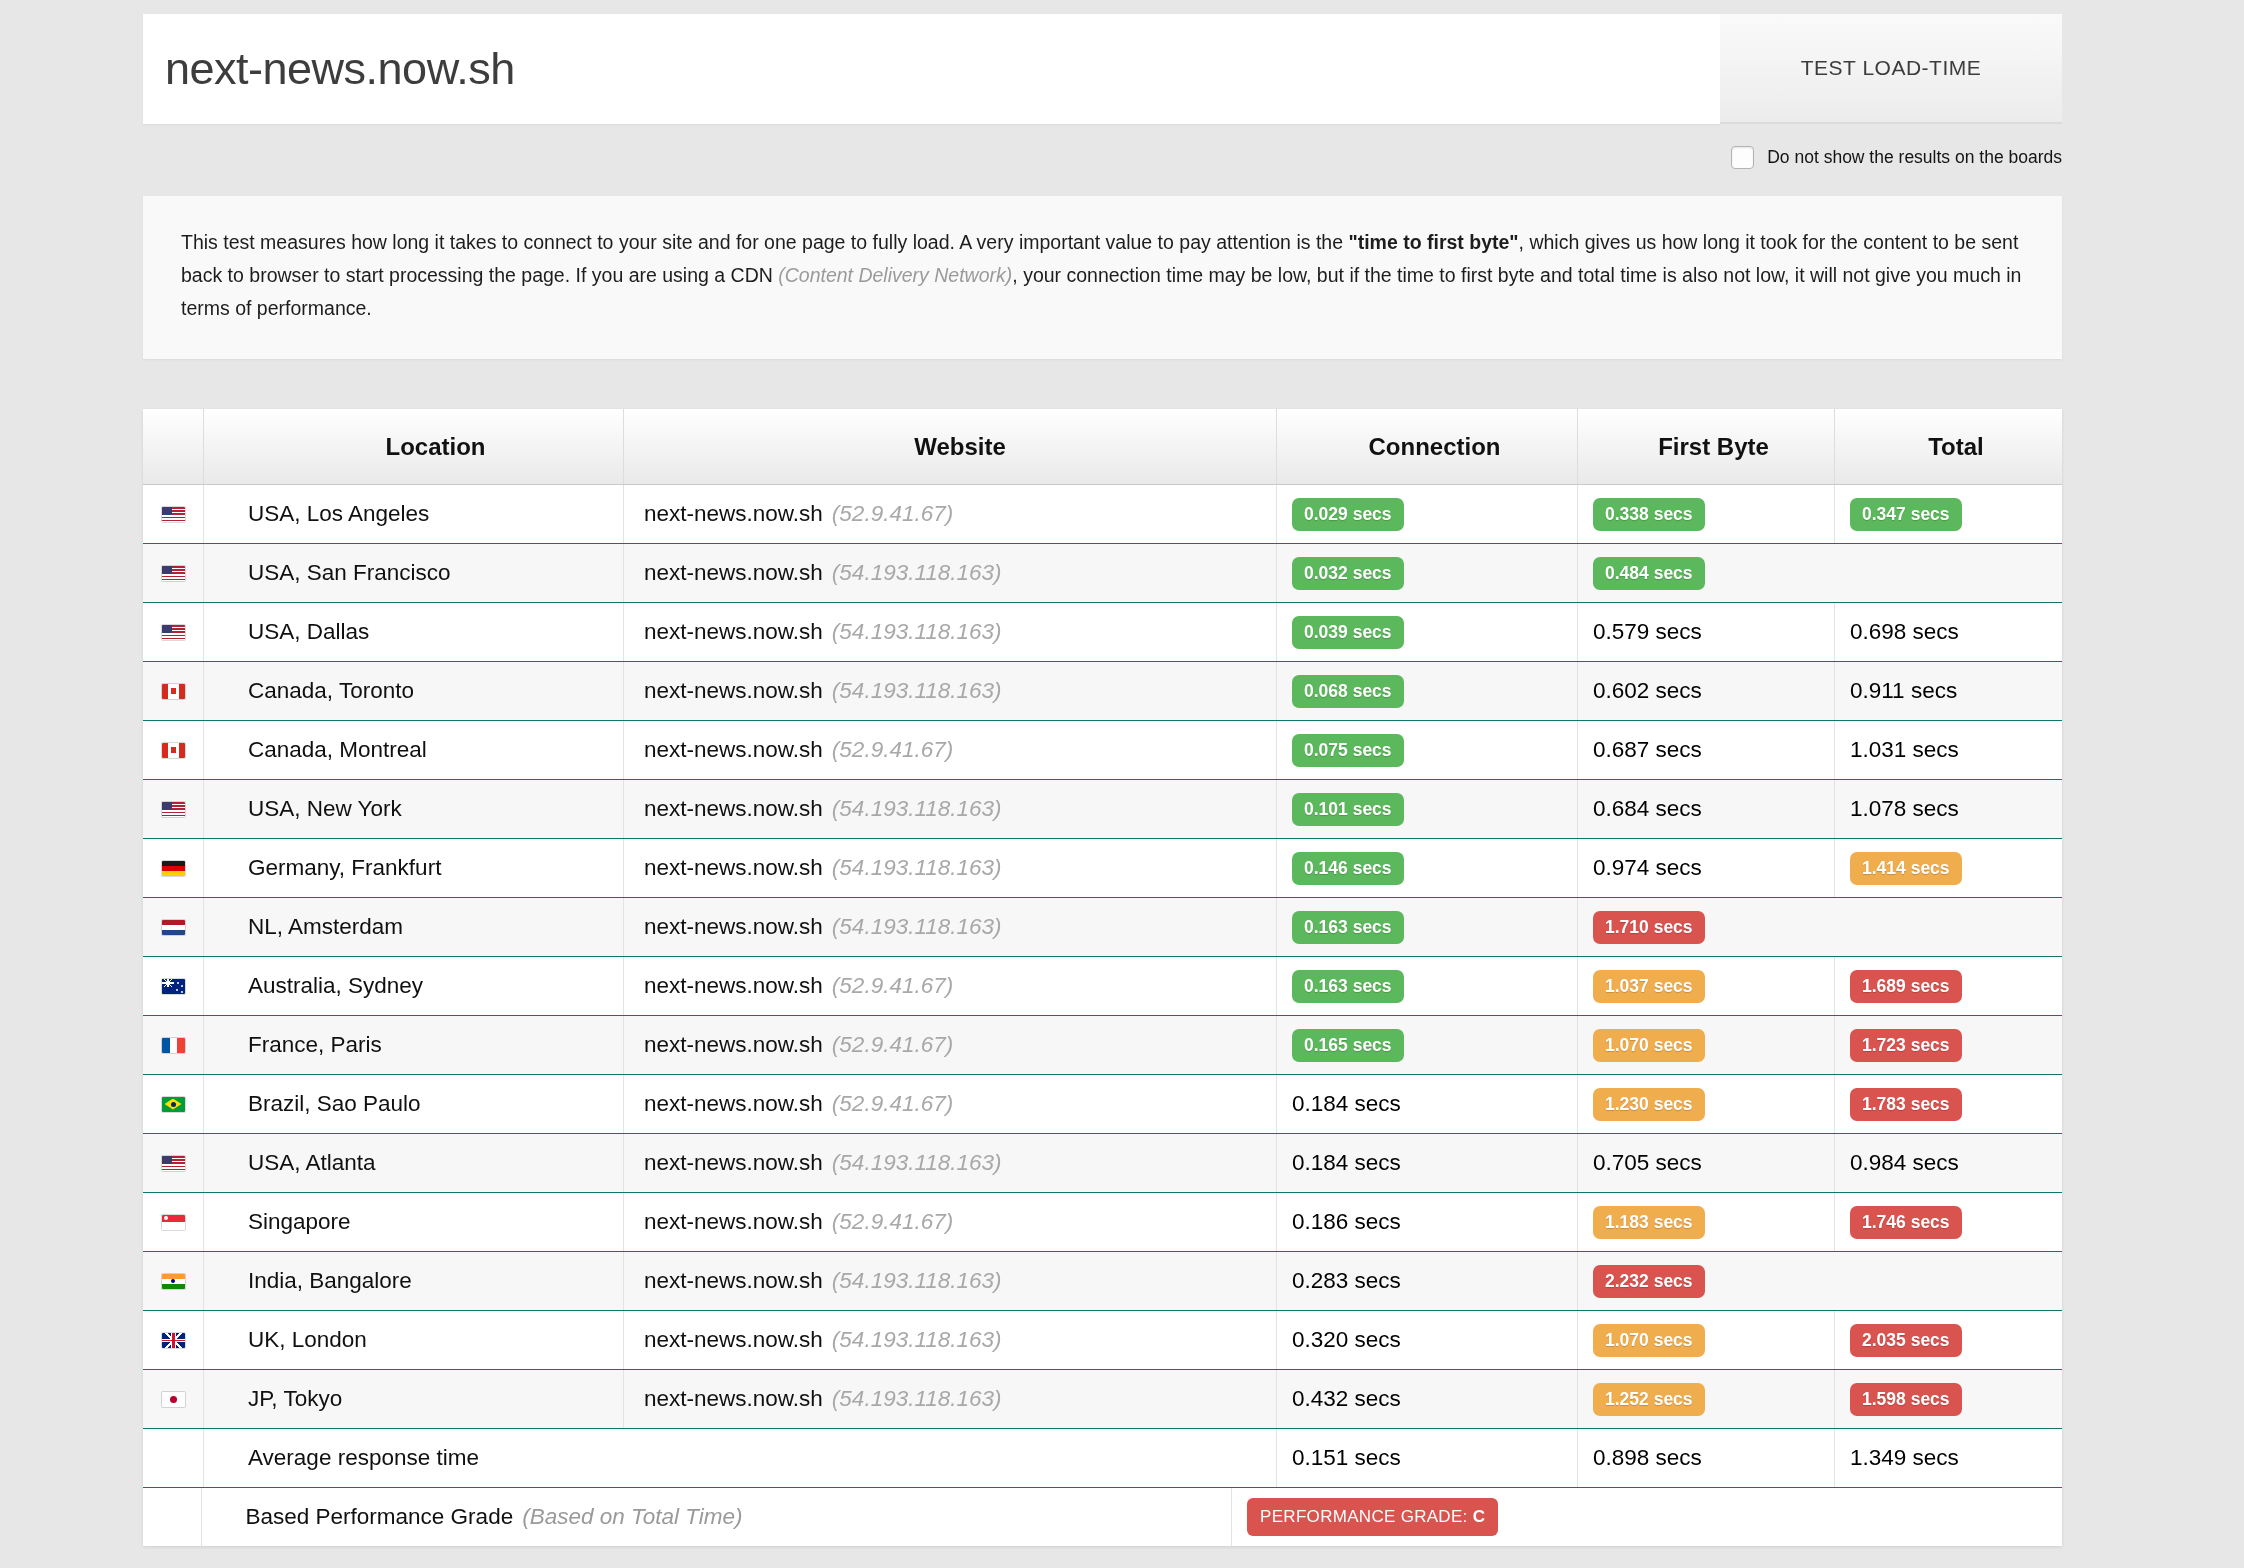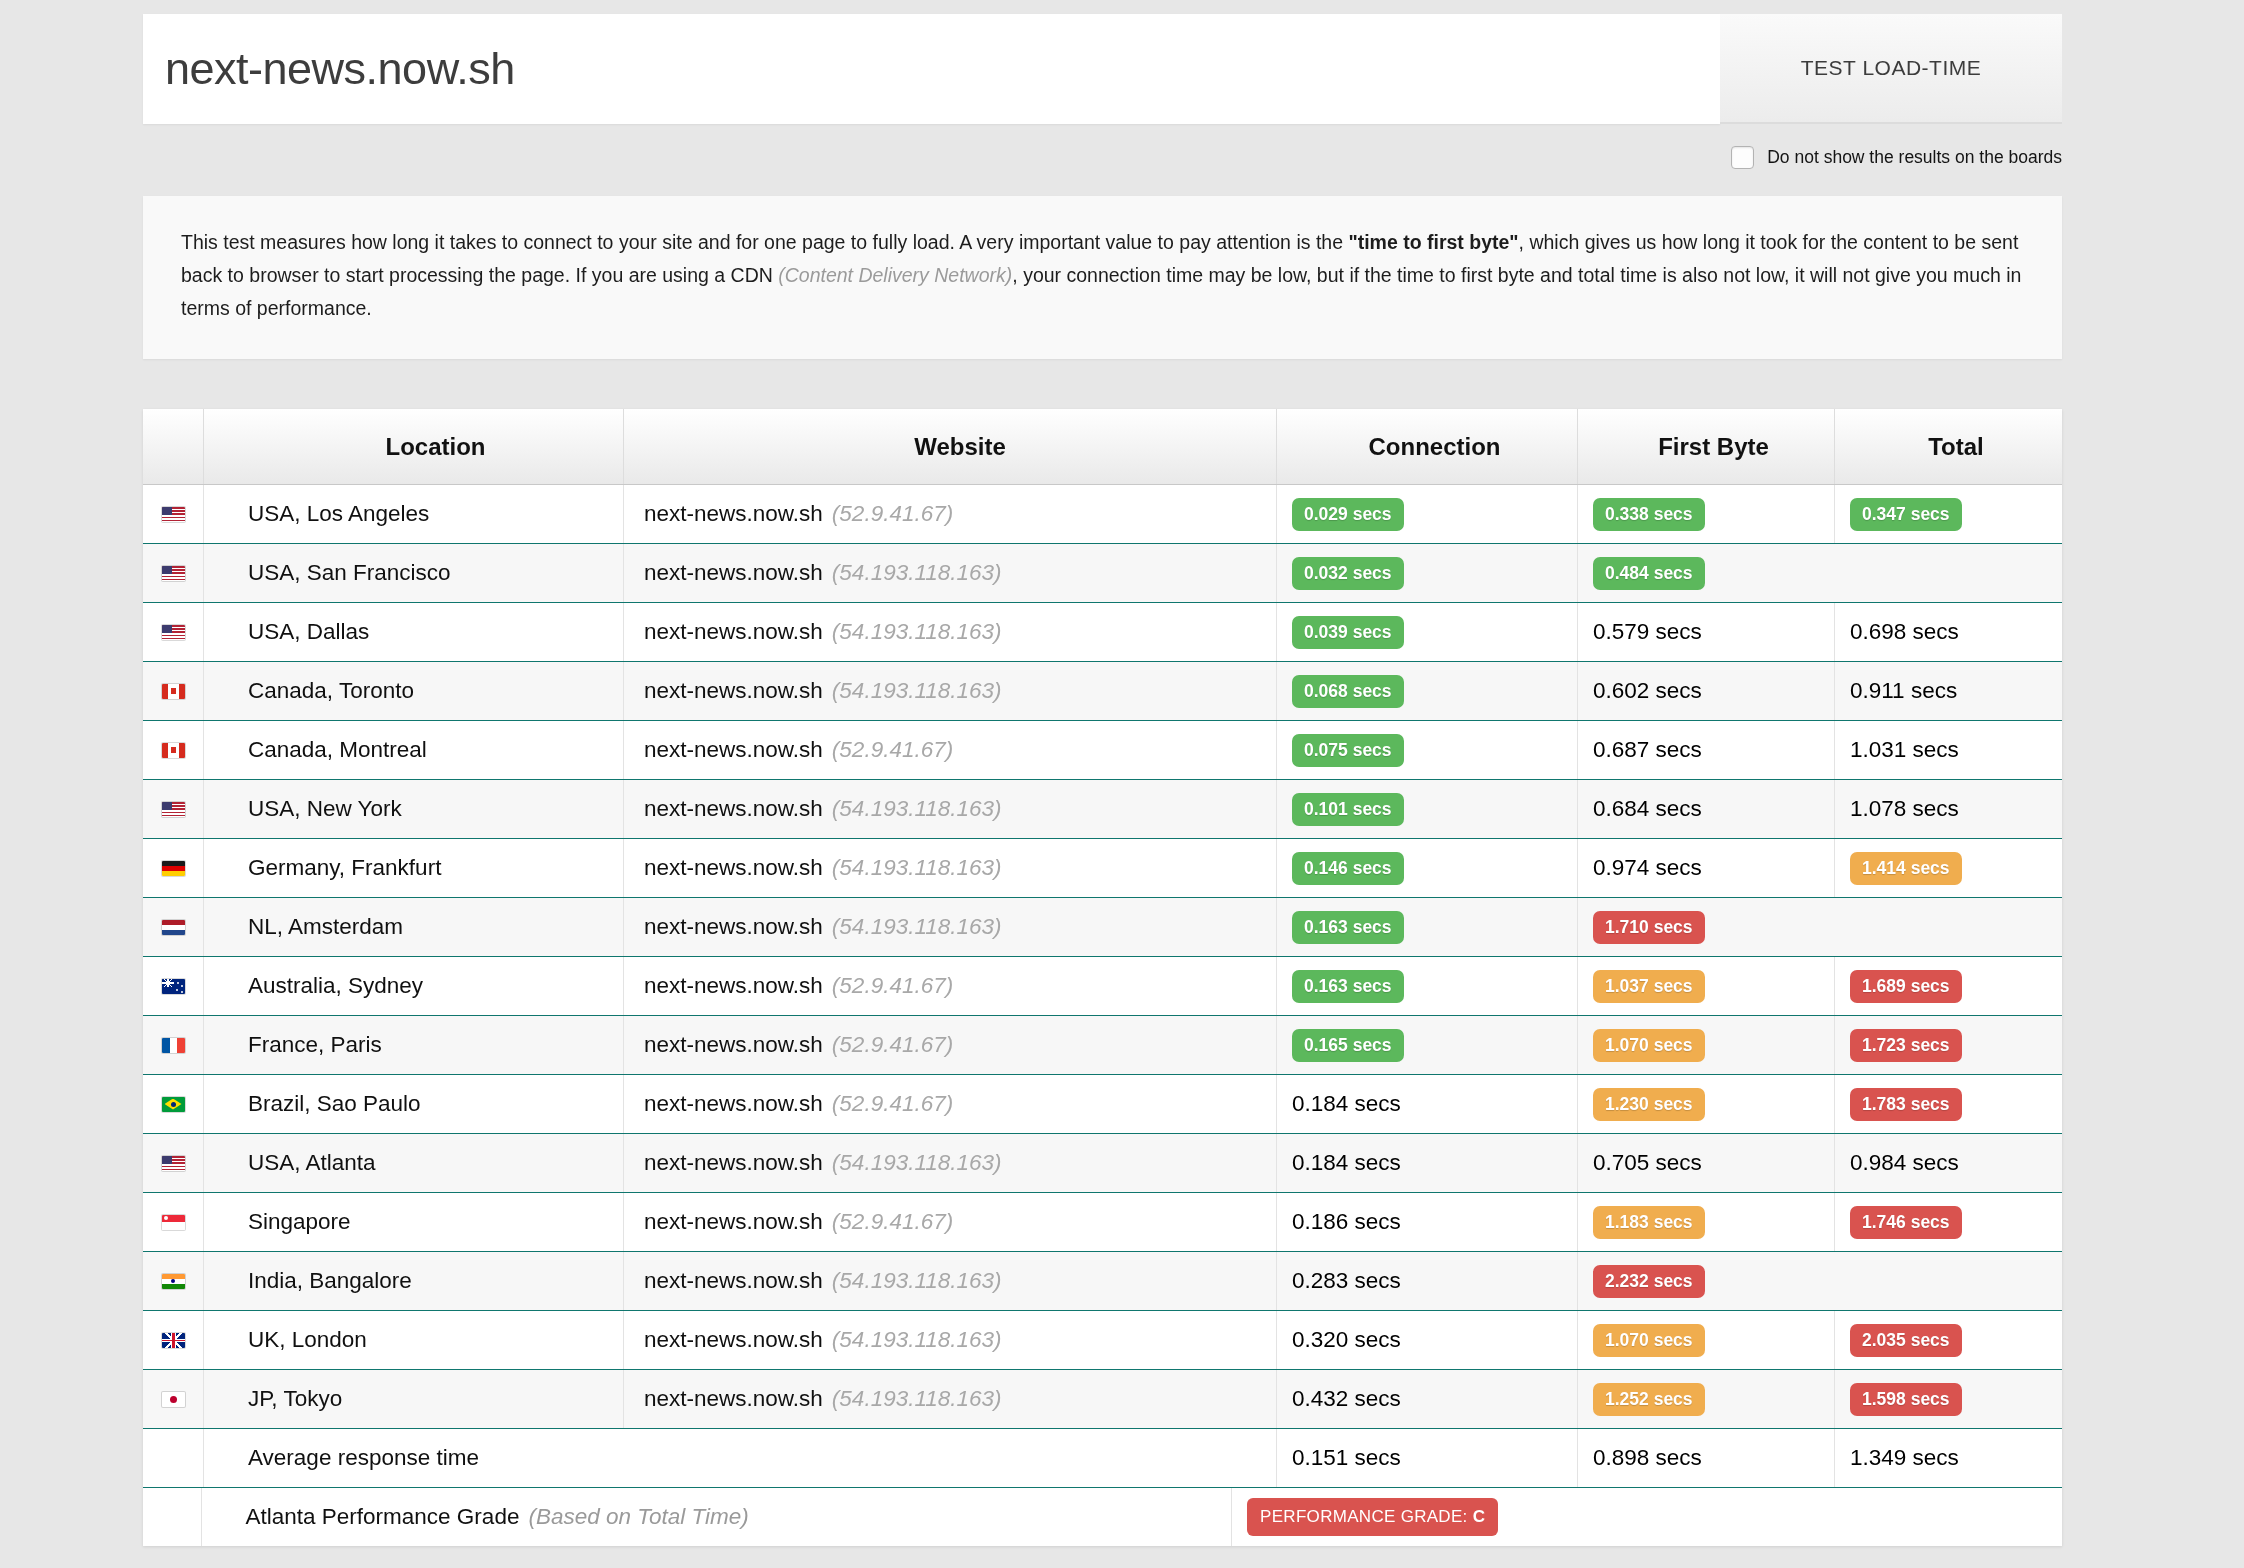--- a/index.html
+++ b/index.html
@@ -515,21 +515,21 @@
         <span class="plain-value">0.898 secs</span>
       </div>
       <div class="cell c-total">
         <span class="plain-value">1.349 secs</span>
       </div>
     </div>
 
     <div class="row" style="background:#ffffff;">
       <div class="cell c-flag"></div>
       <div class="cell c-span-label">
-        <span>Atlanta Performance Grade</span>
+        <span>Based Performance Grade</span>
         <span class="note">(Based on Total Time)</span>
       </div>
       <div class="cell c-span-vals">
         <span class="grade-badge" style="background-color: rgb(217, 83, 79);">
           <span>PERFORMANCE GRADE:</span>
           <span class="g">C</span>
         </span>
       </div>
     </div>
   </div>

